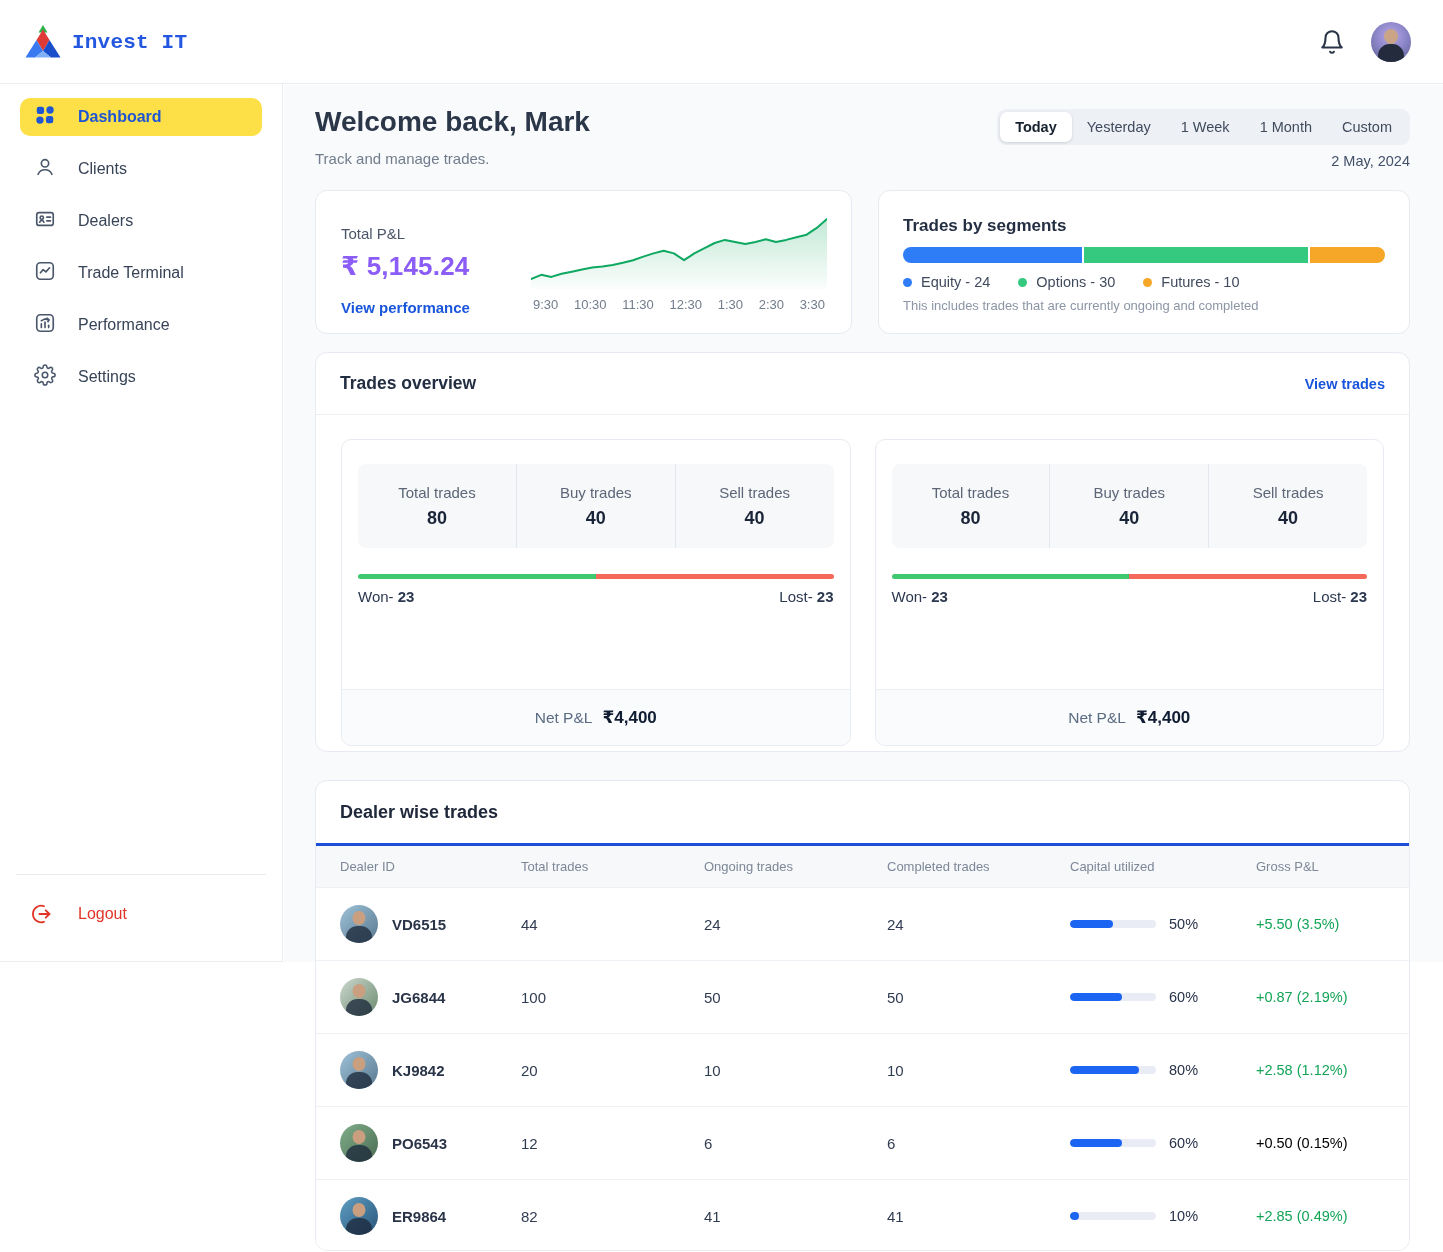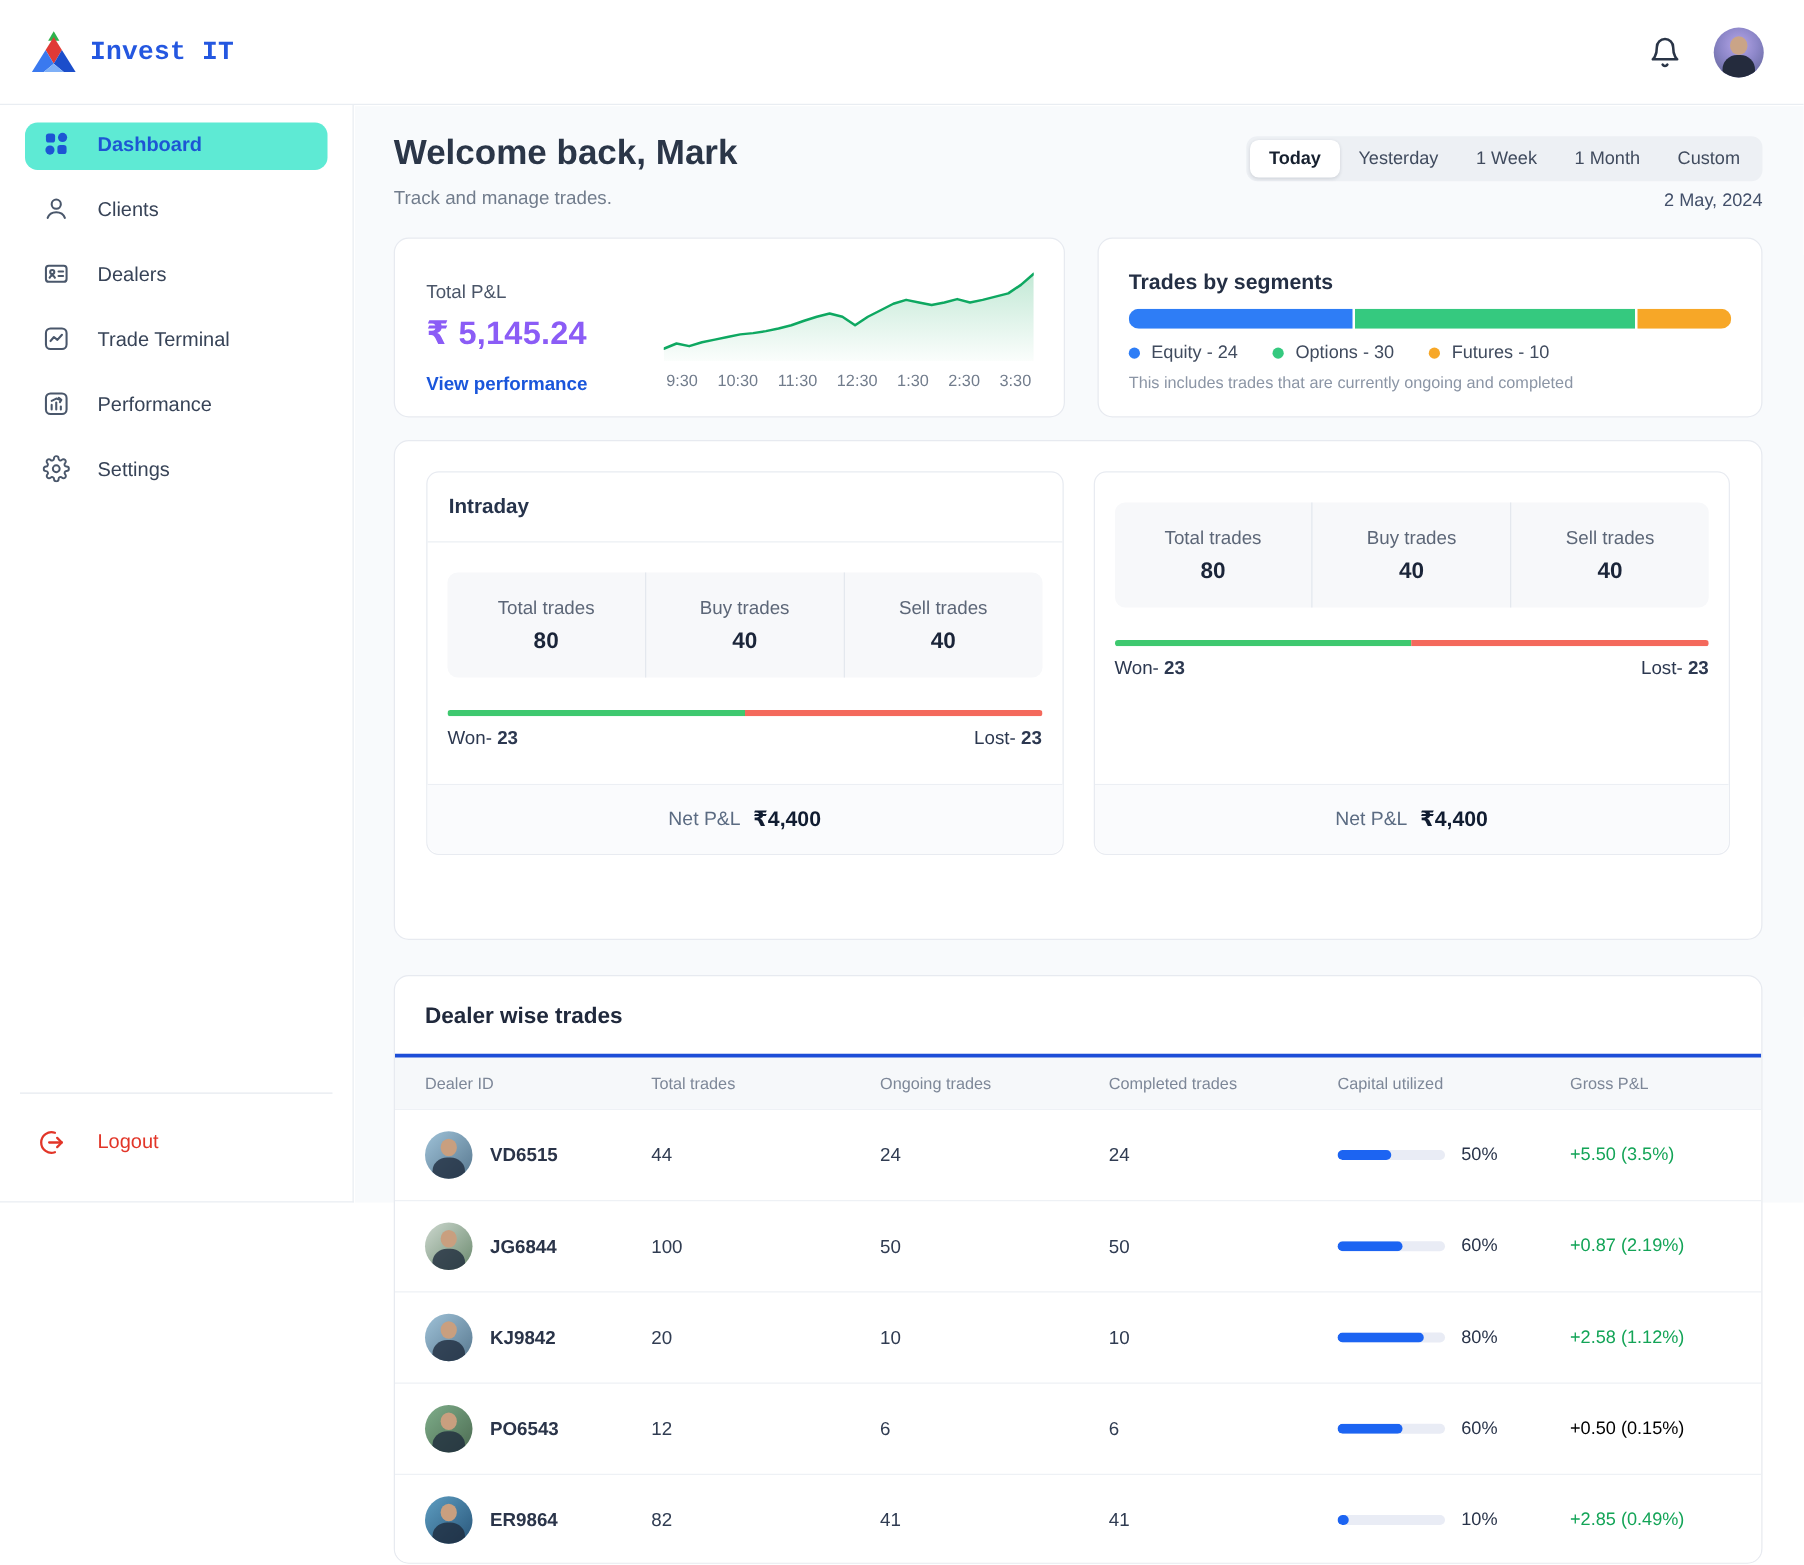--- a/index.html
+++ b/index.html
@@ -24,21 +24,21 @@
   .avatar::before { content:""; position:absolute; left:50%; top:18%; transform:translateX(-50%);
     width:14px; height:15px; border-radius:50%; background:#caa487; z-index:1; }
   
   .sidebar { position:absolute; left:0; top:84px; width:283px; height:878px;
     background:#fff; border-right:1px solid #e9edf2; border-bottom:1px solid #e9edf2; z-index:4;
     display:flex; flex-direction:column; }
   .nav { padding:14px 10px 0 10px; }
   .nav-item { display:flex; align-items:center; gap:22px; height:38px; margin:0 10px 14px 10px;
     padding:0 14px; border-radius:10px; cursor:pointer; color:#3e4a5c; }
   .nav-item .nav-label { font-size:16px; font-weight:500; color:#374357; }
-  .nav-item.active { background:#5eead4; }
+  .nav-item.active { background:#fde047; }
   .nav-item.active .nav-label { color:#1d55d4; font-weight:600; }
   .nav-item.active svg { color:#1d55d4; }
   .nav-item svg { color:#4a576b; }
   .sidebar-bottom { margin-top:auto; padding:0 16px 36px 16px; }
   .sidebar-divider { height:1px; background:#e6eaef; margin:0 0 28px 0; }
   .logout { display:flex; align-items:center; gap:24px; padding:0 16px; color:#e23528;
     font-size:16px; font-weight:500; cursor:pointer; background:none; border:none; }
   
   .main-bg { position:absolute; left:284px; top:85px; width:1159px; height:877px; background:#f8fafc; z-index:0; }
   .main { position:absolute; left:283px; top:84px; width:1160px; height:1168px; z-index:1; }
@@ -283,25 +283,26 @@
   </div>
         <div class="legend-item">
     <span class="legend-dot" style="background: rgb(247, 167, 39);"></span>
     <span class="legend-text">Futures - 10</span>
   </div>
       </div>
     <div class="seg-note">This includes trades that are currently ongoing and completed</div>
   </section>
 
   <section class="card overview-card">
+    <div class="overview-header">
+      <div class="overview-title">Trades overview</div>
+      <button class="view-link">View trades</button>
+    </div>
     <div class="overview-body" id="overview-body">
         <div class="mini-card">
-    <div class="mini-header">
-            <span class="mini-title">Intraday</span>
-          </div>
     <div class="stats-box">
             <div class="stat-cell">
     <span class="stat-label">Total trades</span>
     <span class="stat-value">80</span>
   </div>
             <div class="stat-cell">
     <span class="stat-label">Buy trades</span>
     <span class="stat-value">40</span>
   </div>
             <div class="stat-cell">

